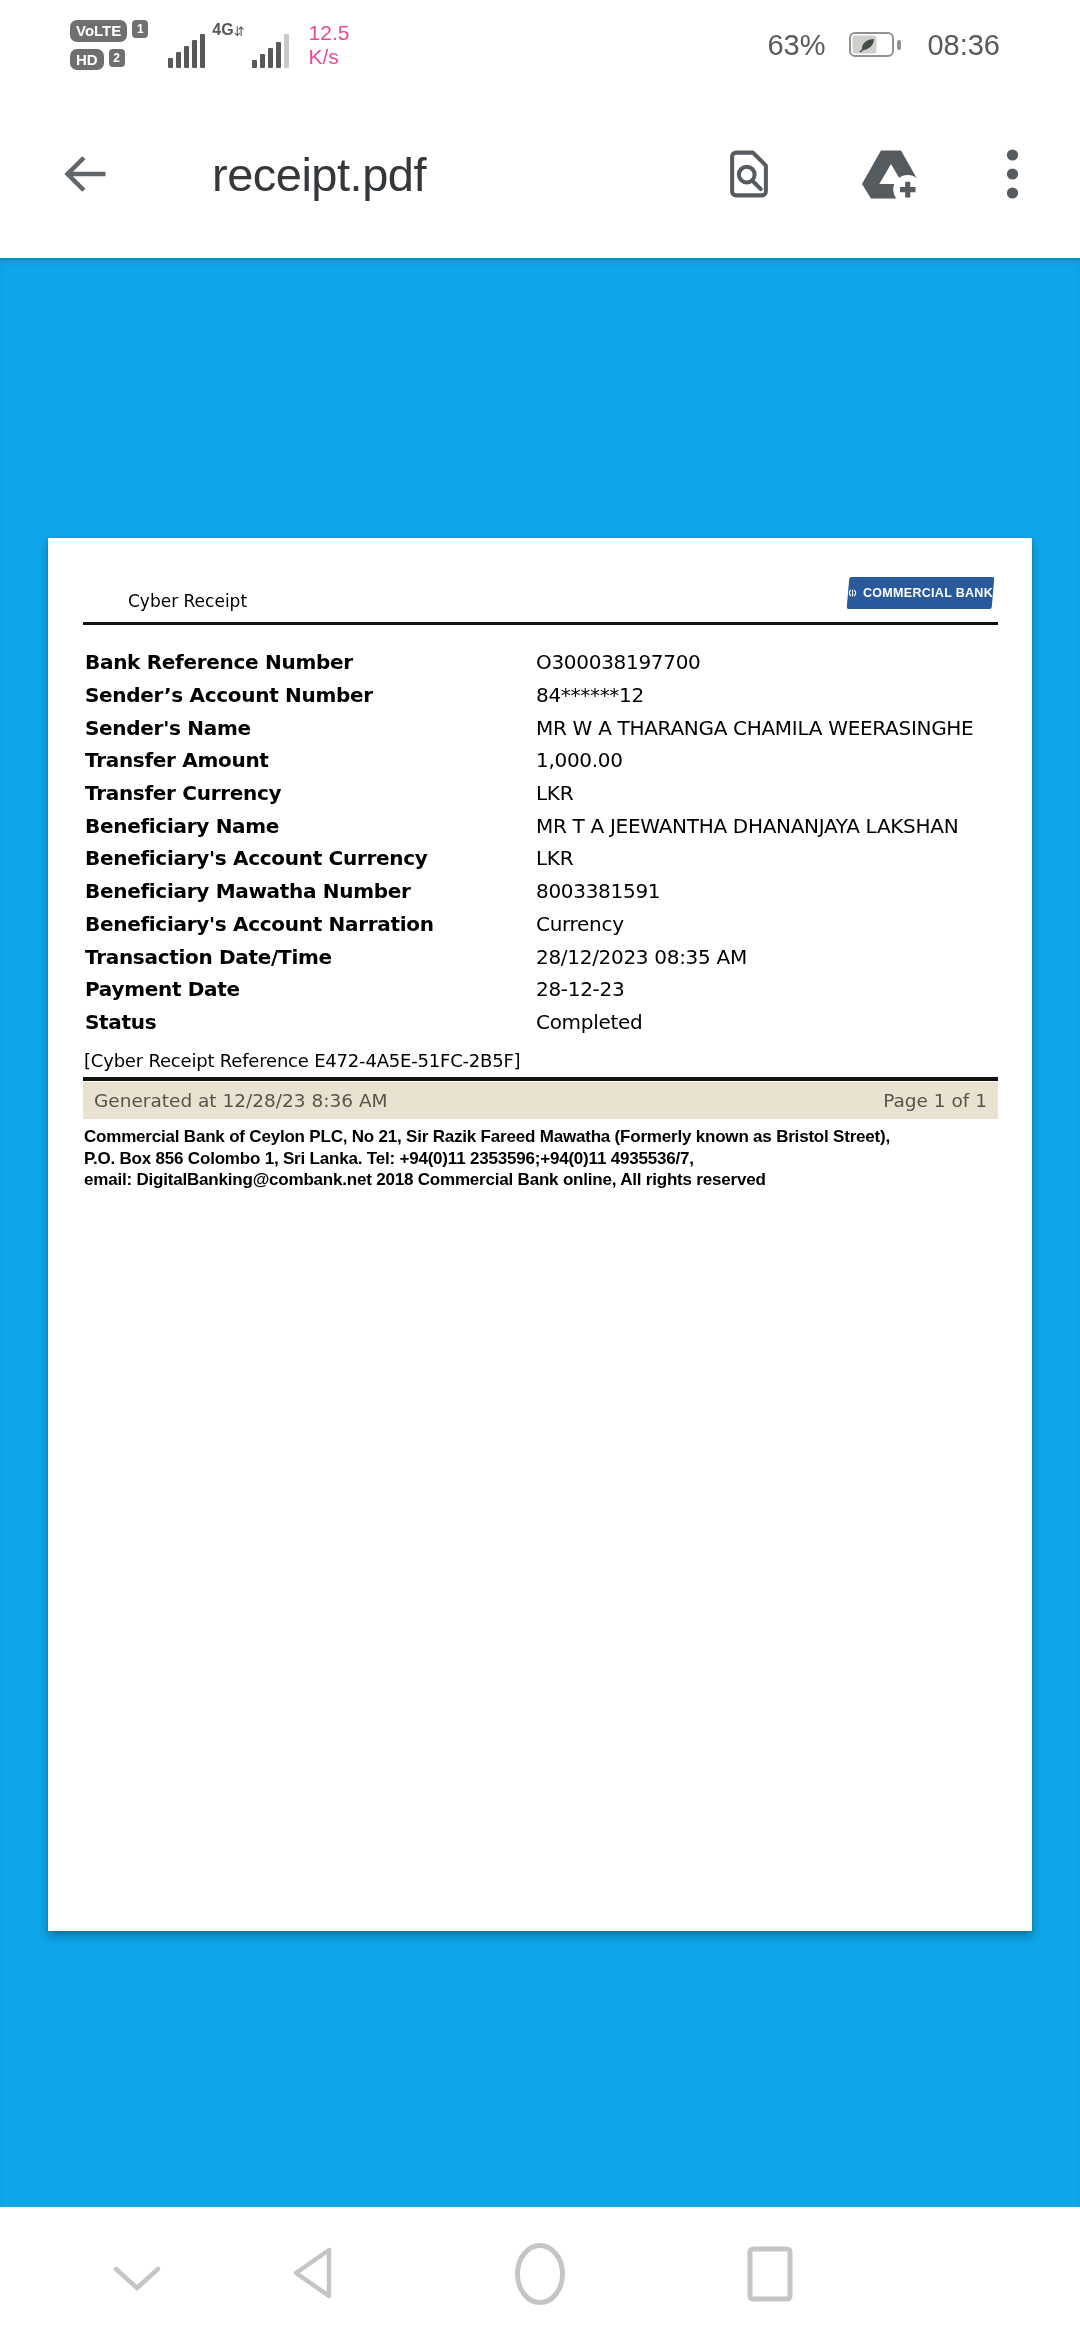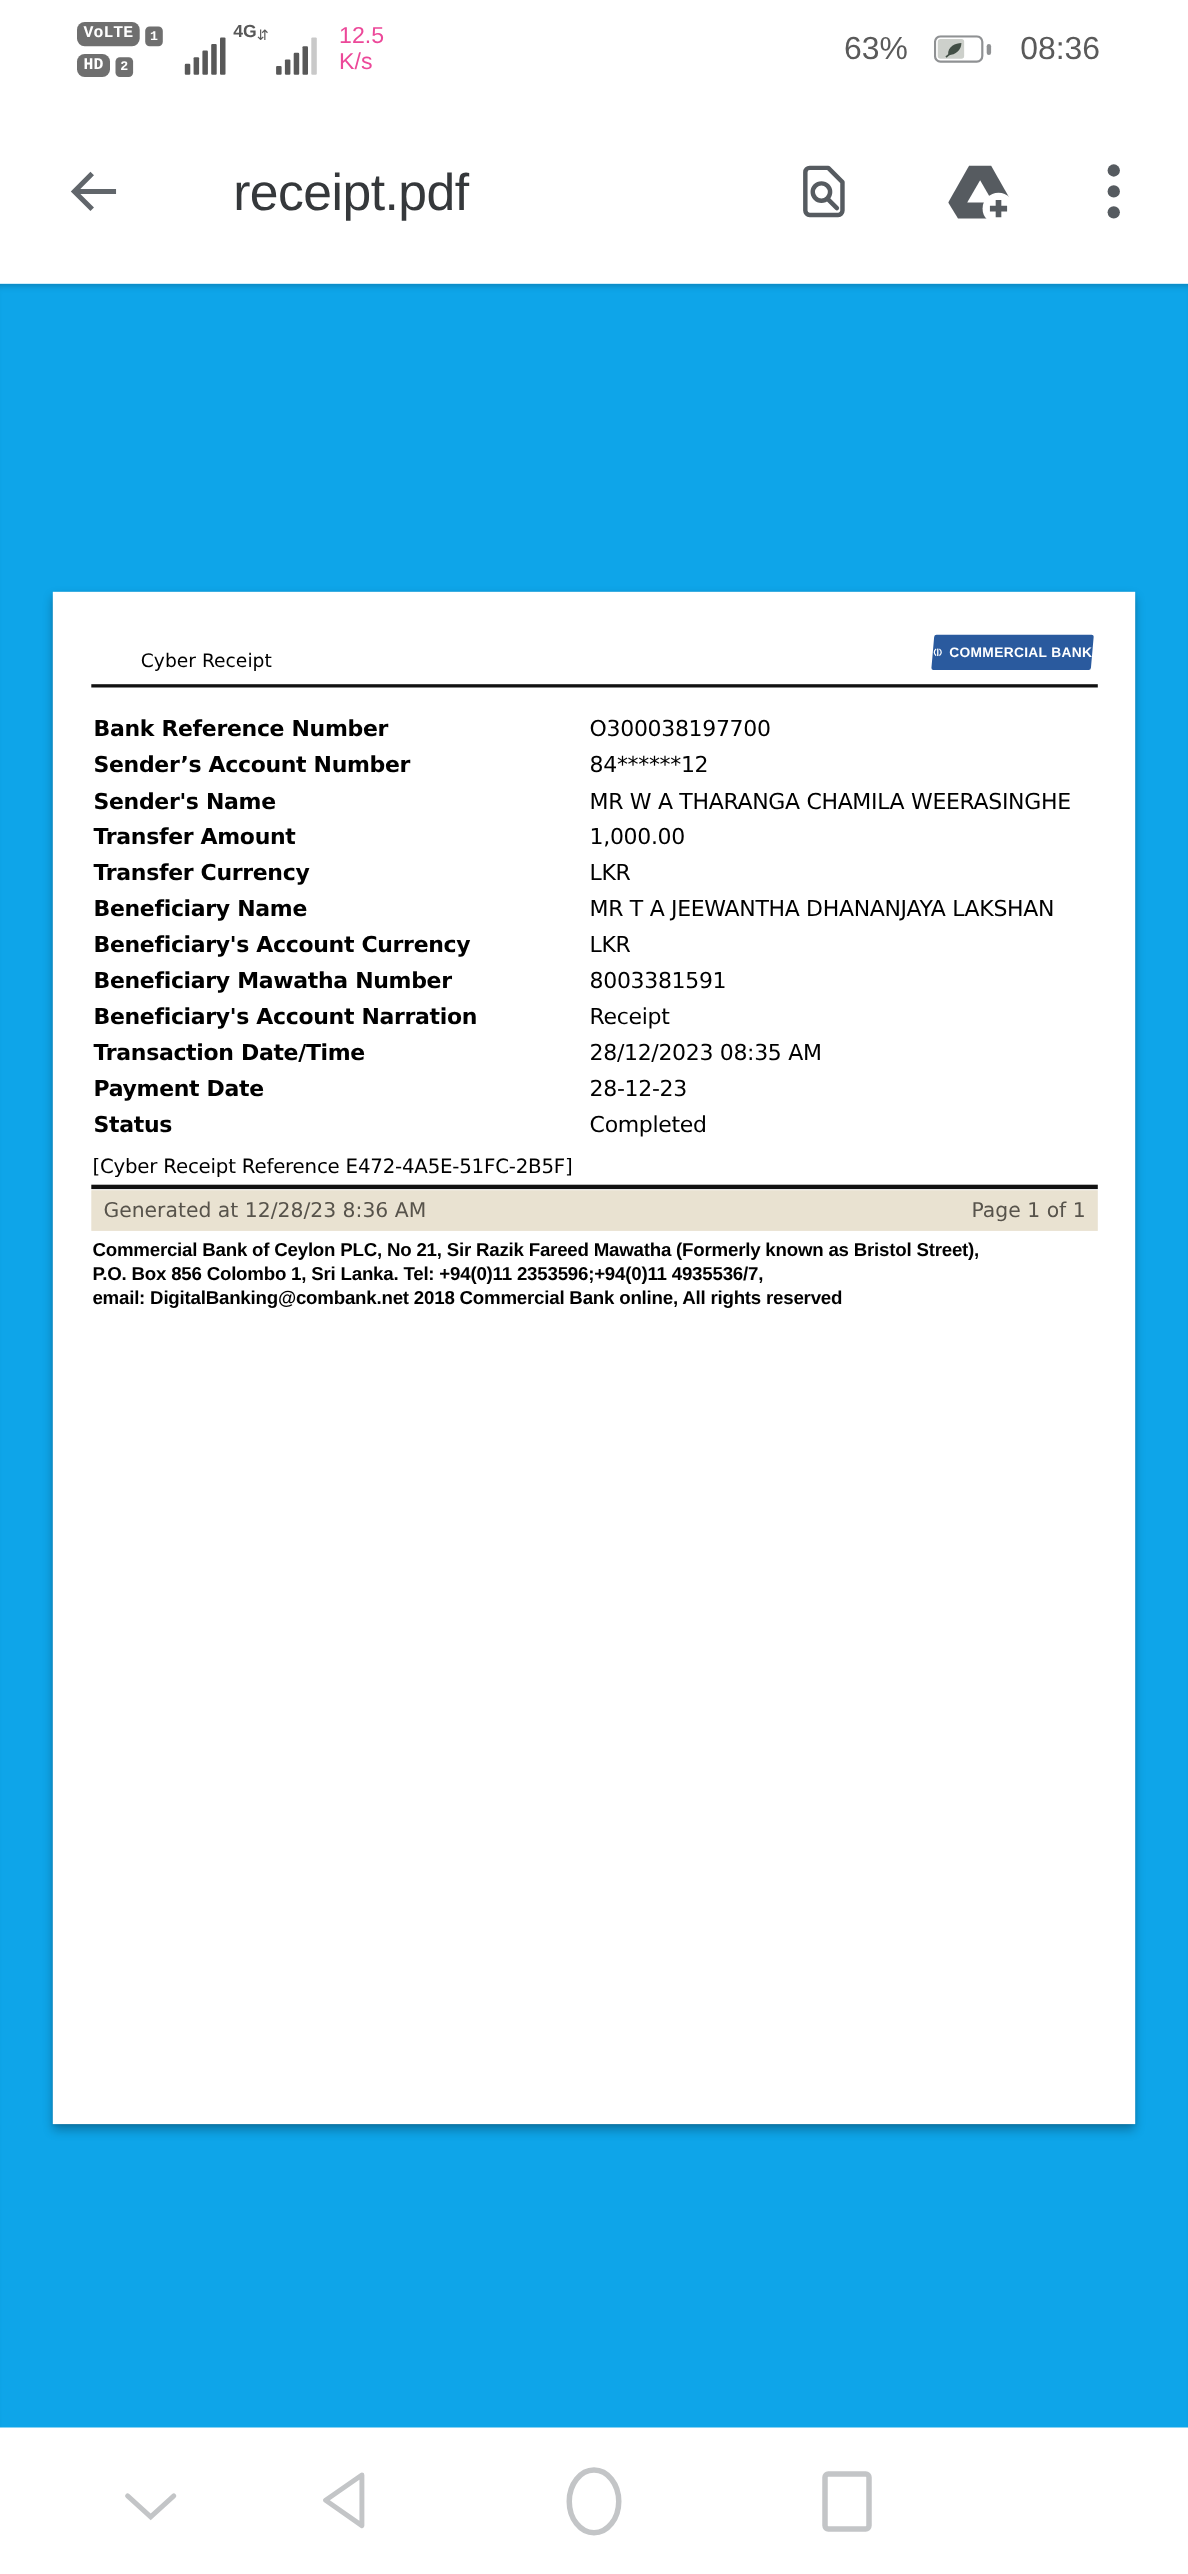--- a/index.html
+++ b/index.html
@@ -5,21 +5,21 @@
   html,body { margin:0; padding:0; background:#fff; }
   .screen { position:relative; width:1080px; height:2340px; overflow:hidden;
             font-family:"Liberation Sans",sans-serif; background:#fff; }
 
   
   .status-bar { position:absolute; top:0; left:0; right:0; height:90px;
     display:flex; align-items:center; justify-content:space-between;
     padding:0 80px 0 70px; box-sizing:border-box; color:#5a5a5a; }
   .sb-left { display:flex; align-items:center; gap:20px; }
   .badges { display:flex; flex-direction:column; gap:7px; }
-  .badge-row { display:flex; align-items:flex-end; gap:5px;font-family:Liberation Mono, monospace; }
+  .badge-row { display:flex; align-items:flex-start; gap:5px; }
   .pill { background:#6f6f6f; color:#fff; font-size:15px; font-weight:bold;
           border-radius:7px; padding:2px 6px; line-height:1.15; }
   .simno { background:#6f6f6f; color:#fff; font-size:12px; font-weight:bold;
            border-radius:4px; width:16px; height:18px; display:grid; place-items:center; }
   .signal { display:flex; align-items:flex-end; gap:6px; height:46px; }
   .bars { display:flex; align-items:flex-end; gap:3px; }
   .bars i { display:block; width:5px; background:#585858; border-radius:1px; }
   .g1 i:nth-child(1){height:10px}.g1 i:nth-child(2){height:16px}
   .g1 i:nth-child(3){height:22px}.g1 i:nth-child(4){height:28px}
   .g1 i:nth-child(5){height:34px}
@@ -212,21 +212,21 @@
           <div class="frow">
               <span class="lab">Beneficiary's Account Currency</span>
               <span class="val">LKR</span>
             </div>
           <div class="frow">
               <span class="lab">Beneficiary Mawatha Number</span>
               <span class="val">8003381591</span>
             </div>
           <div class="frow">
               <span class="lab">Beneficiary's Account Narration</span>
-              <span class="val">Receipt</span>
+              <span class="val">Currency</span>
             </div>
           <div class="frow">
               <span class="lab">Transaction Date/Time</span>
               <span class="val">28/12/2023 08:35 AM</span>
             </div>
           <div class="frow">
               <span class="lab">Payment Date</span>
               <span class="val">28-12-23</span>
             </div>
           <div class="frow">

